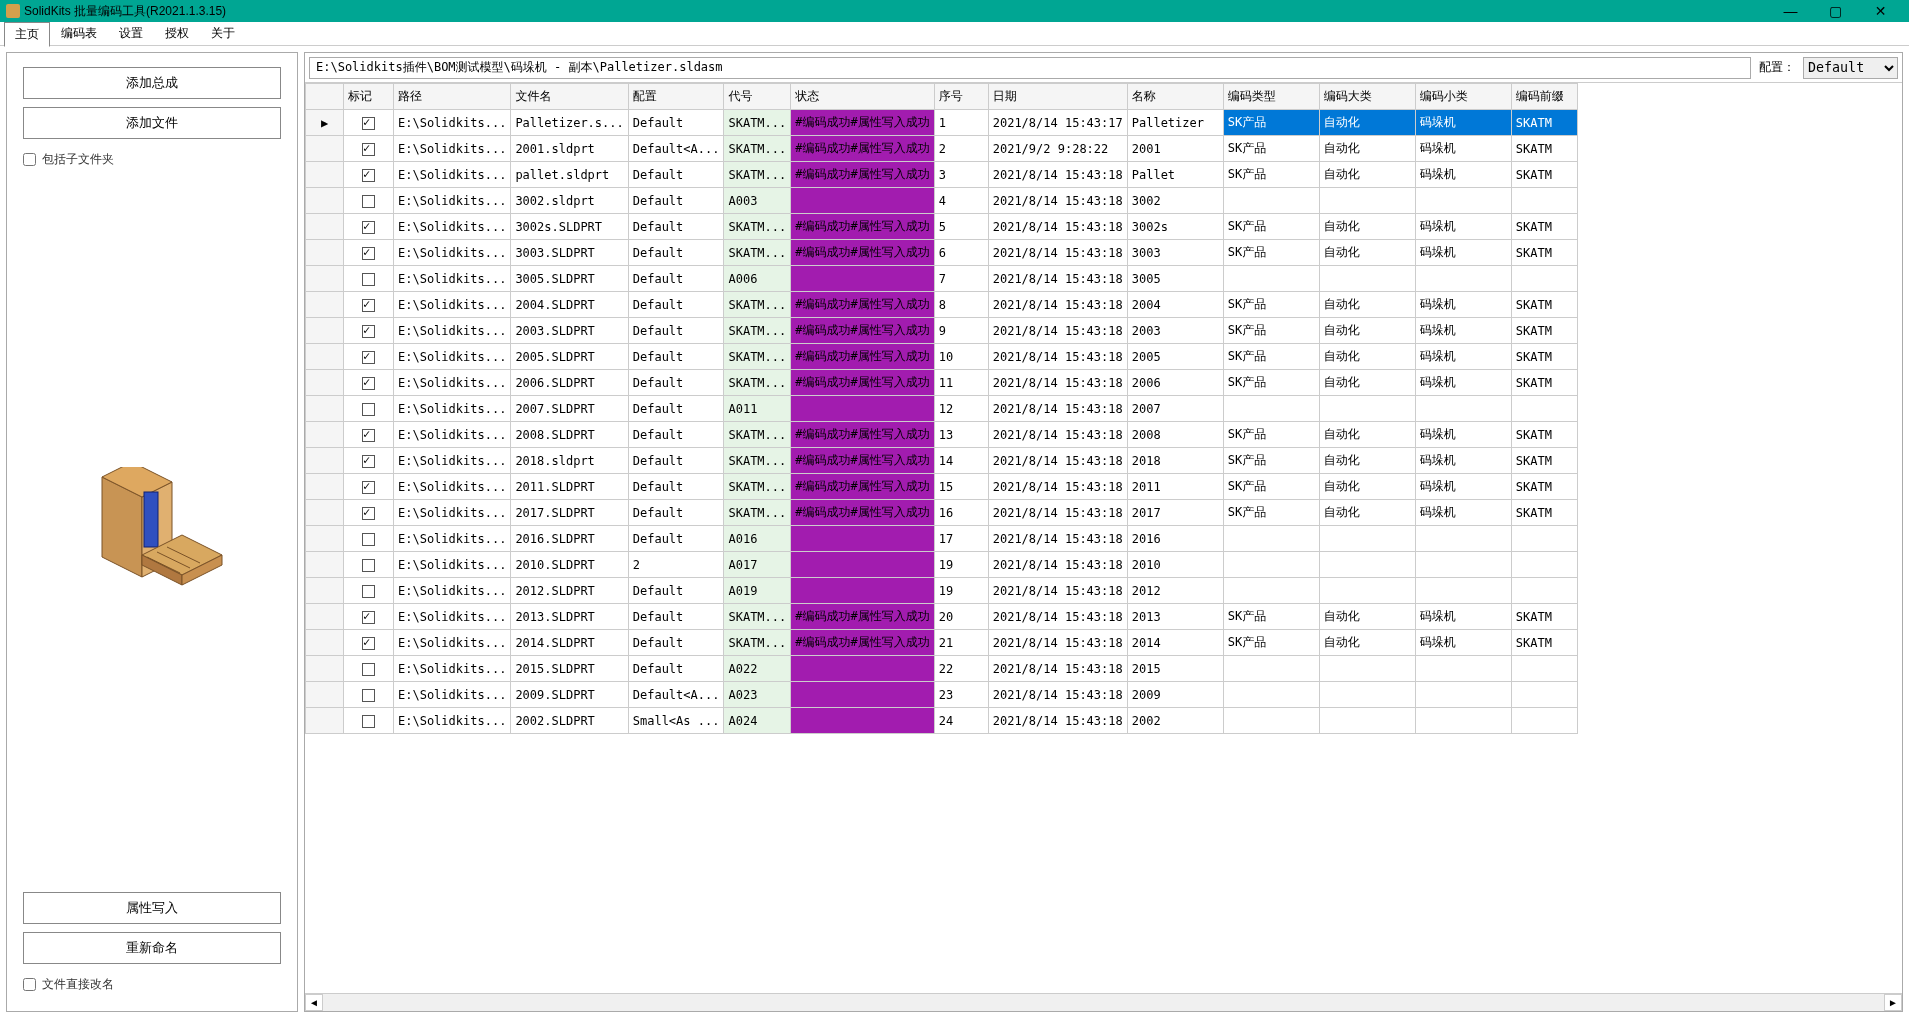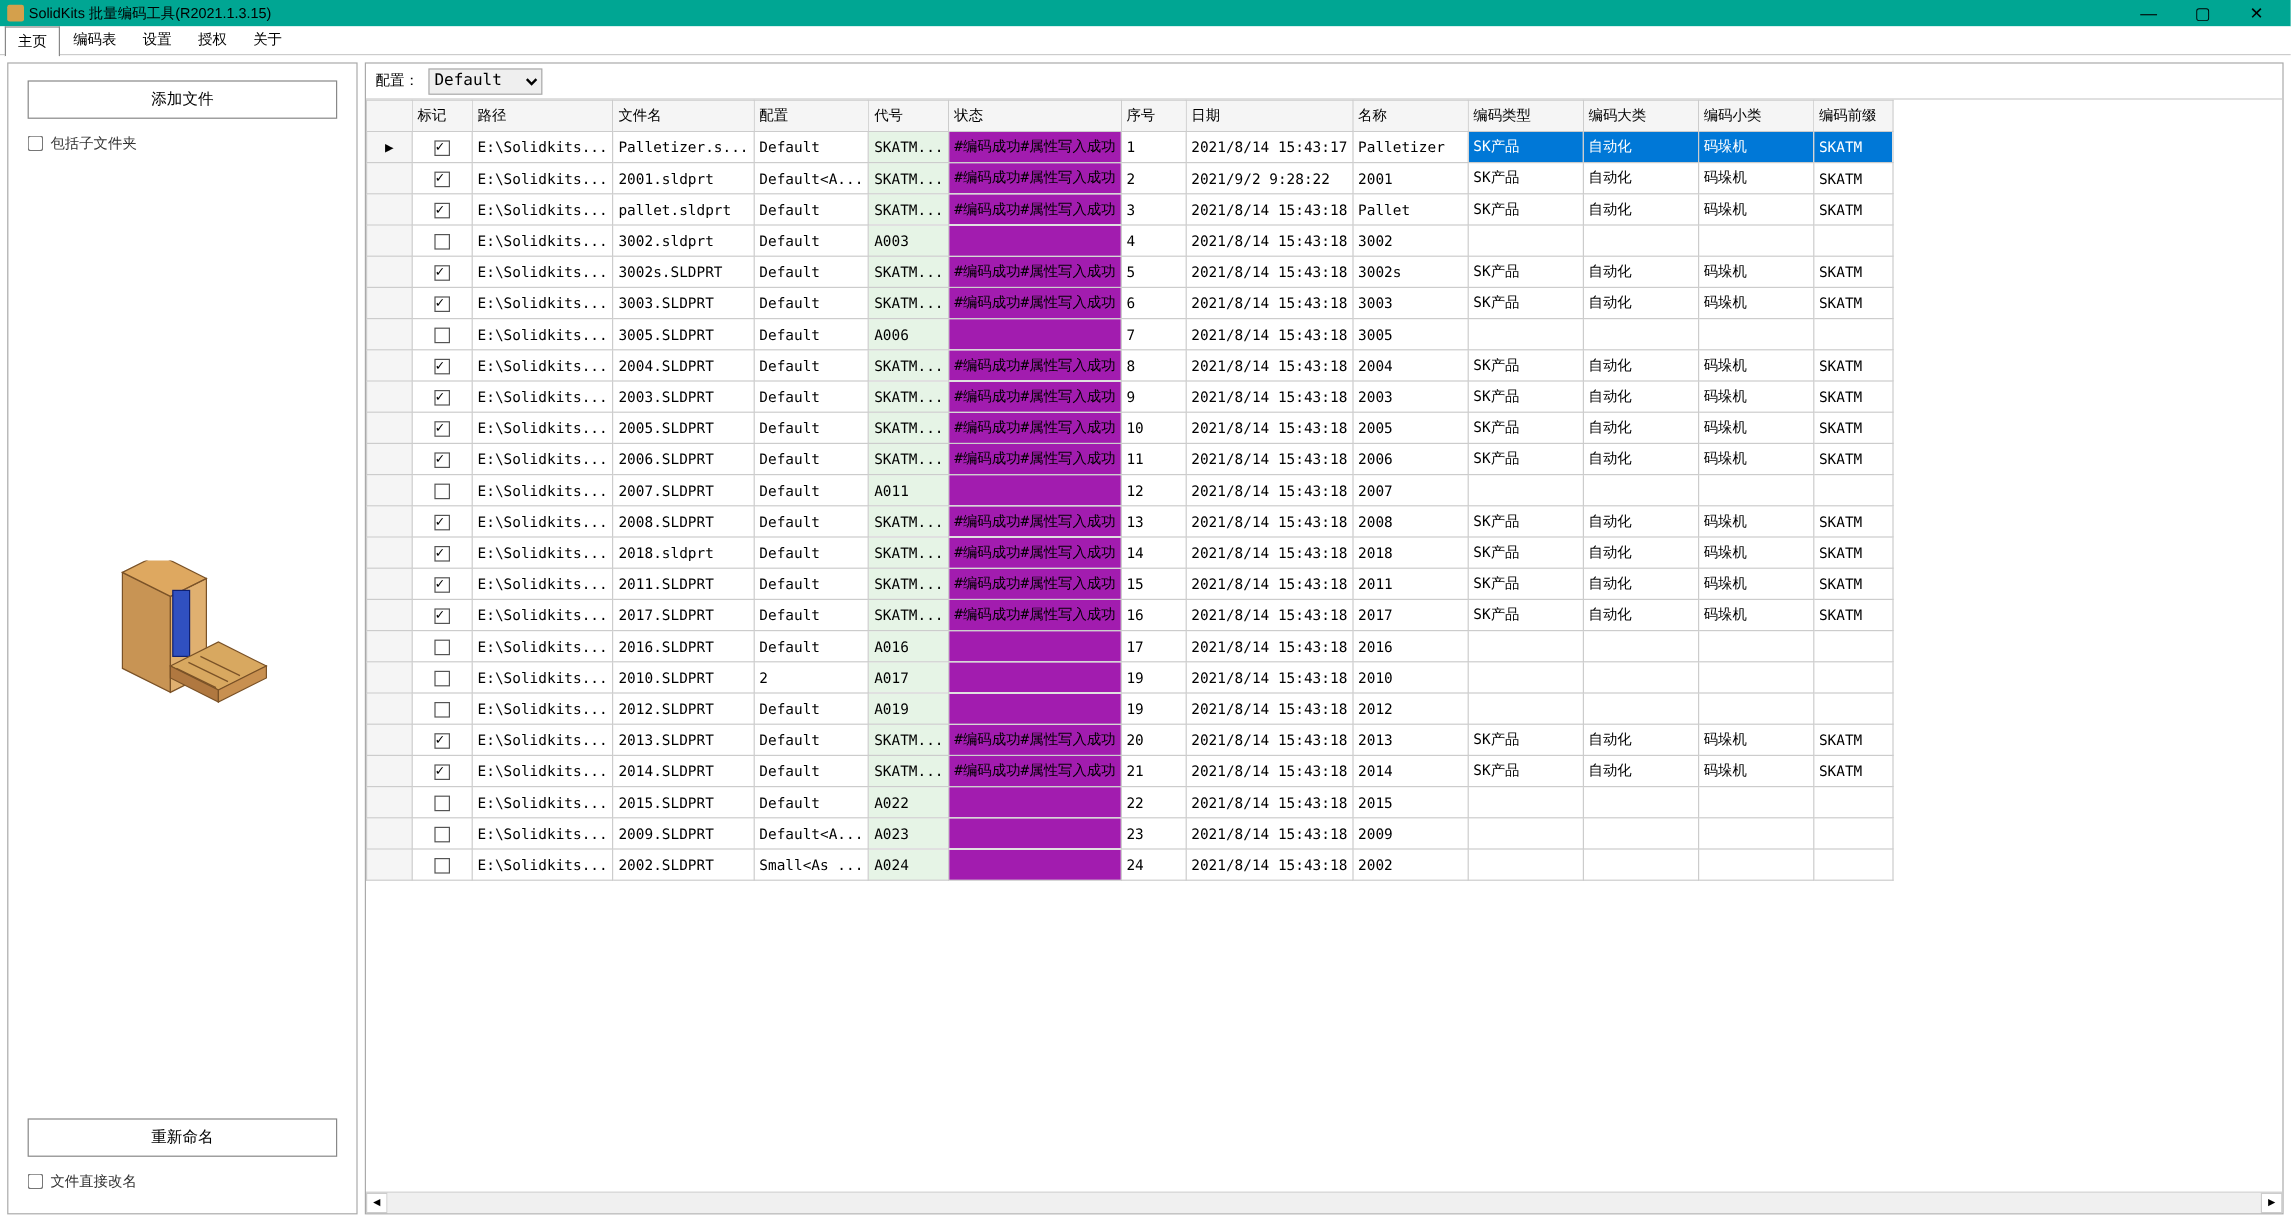--- a/index.html
+++ b/index.html
@@ -52,20 +52,21 @@
 <div class="menubar" id="menubar">
     <span class="tab active">主页</span>
     <span class="tab">编码表</span>
     <span class="tab">设置</span>
     <span class="tab">授权</span>
     <span class="tab">关于</span>
   </div>
 
 <div class="body">
   <div class="sidebar">
+    <button>添加总成</button>
     <button>添加文件</button>
     <label class="chk">
       <input type="checkbox" style="">
       <span>包括子文件夹</span>
     </label>
     <div class="preview">
       <svg viewBox="0 0 160 130">
         <g transform="translate(30,10)">
           <polygon points="0,80 40,100 40,20 0,0" fill="#c89454" stroke="#7a5227"></polygon>
           <polygon points="40,100 70,85 70,5 40,20" fill="#e0b070" stroke="#7a5227"></polygon>
@@ -75,29 +76,31 @@
         <g transform="translate(70,78)">
           <polygon points="0,10 40,30 80,10 40,-10" fill="#d8a860" stroke="#7a5227"></polygon>
           <polygon points="0,10 0,20 40,40 40,30" fill="#b07840" stroke="#7a5227"></polygon>
           <polygon points="40,30 40,40 80,20 80,10" fill="#c89050" stroke="#7a5227"></polygon>
           <line x1="5" y1="12" x2="38" y2="28" stroke="#7a5227"></line>
           <line x1="15" y1="7" x2="48" y2="23" stroke="#7a5227"></line>
           <line x1="25" y1="2" x2="58" y2="18" stroke="#7a5227"></line>
         </g>
       </svg>
     </div>
+    <button>属性写入</button>
     <button>重新命名</button>
     <label class="chk">
       <input type="checkbox" style="">
       <span>文件直接改名</span>
     </label>
   </div>
 
   <div class="main">
     <div class="toprow">
+      <input class="path" value="E:\Solidkits插件\BOM测试模型\码垛机 - 副本\Palletizer.sldasm" style="">
       <span class="lbl">配置：</span>
       <select>
         <option>Default</option>
       </select>
     </div>
     <div class="gridwrap">
       <table>
         <thead>
             <tr id="thead-row">
               <th style="width: 38px;"></th>

